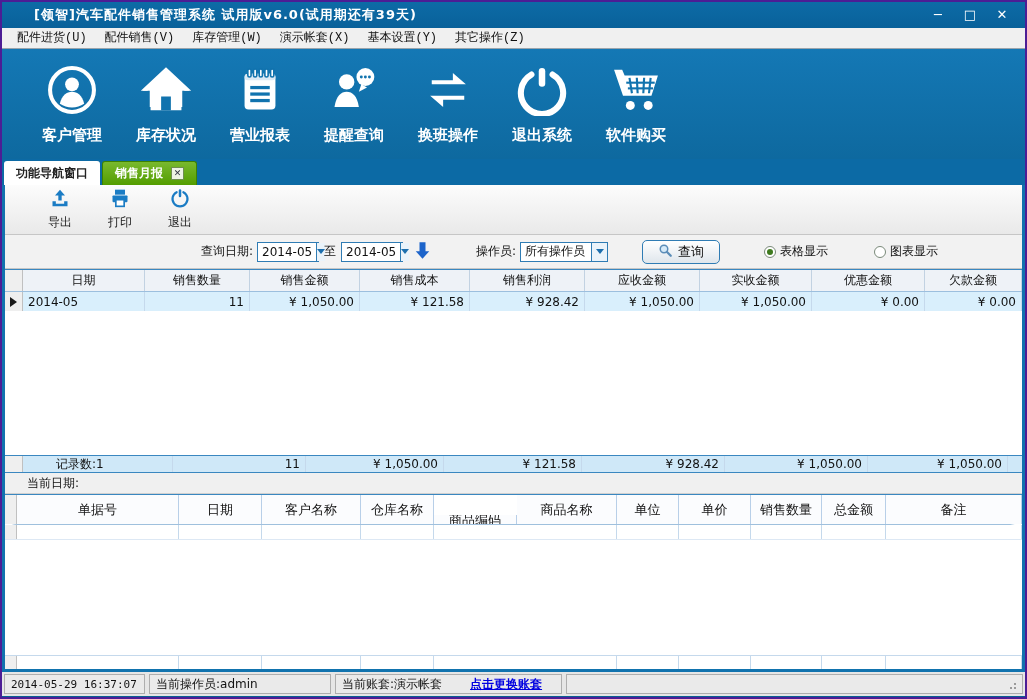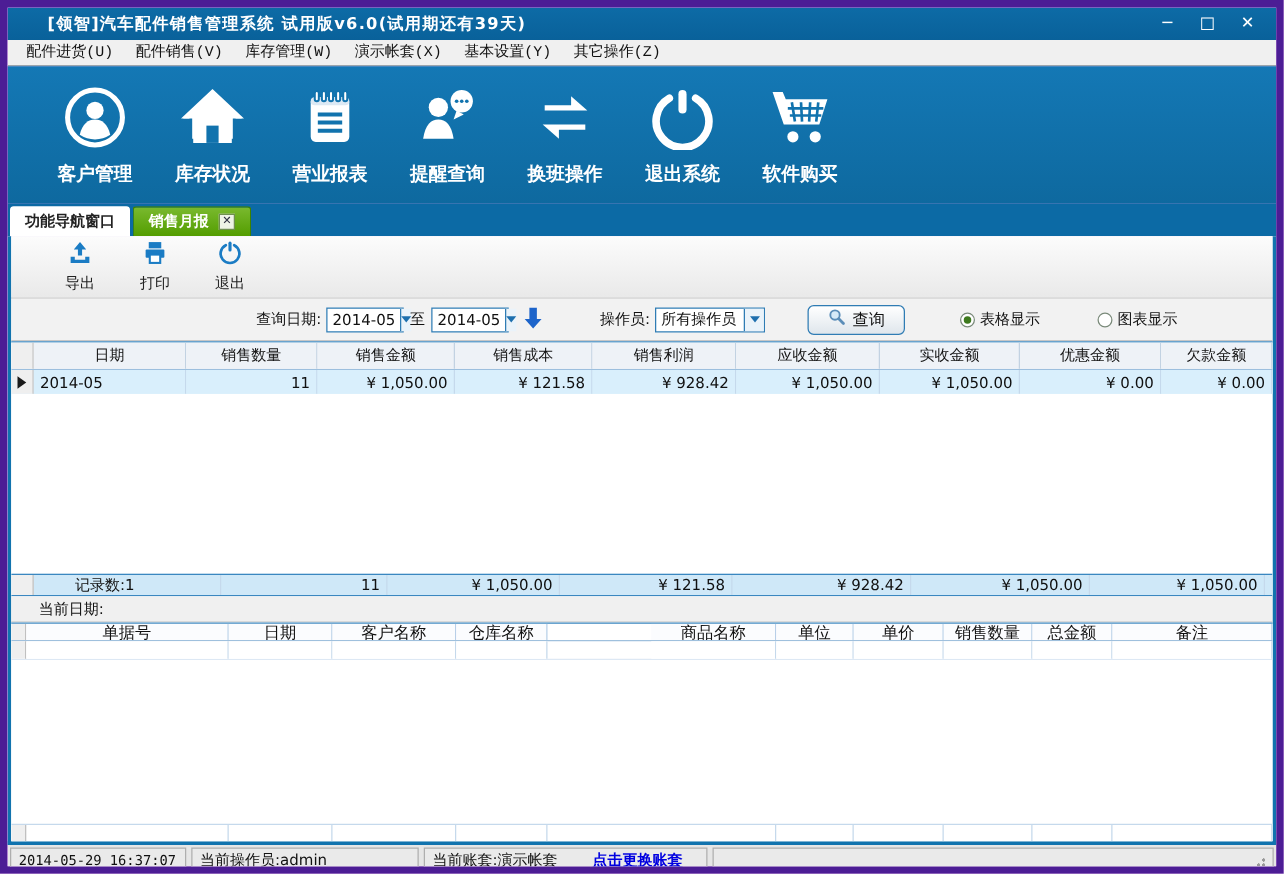--- a/index.html
+++ b/index.html
@@ -1,20 +1,20 @@
 <!DOCTYPE html>
 <html><head>
 <meta charset="utf-8">
 <style>
   * { margin:0; padding:0; box-sizing:border-box; }
   html,body { background:#c0c8d0; }
   body { font-family:"DejaVu Sans","Liberation Sans",sans-serif; }
   .window {
     position:relative; width:1027px; height:699px; margin:0 auto;
-    background:#f0abfc; border:6px solid #4c1d95; overflow:hidden;
+    background:#0369a1; border:2px solid #4c1d95; overflow:hidden;
     display:flex; flex-direction:column;
   }
   
   .titlebar { height:26px; background:linear-gradient(#0d6ba6,#09619a); display:flex; align-items:center; color:#fff; flex:none; }
   .titlebar .title { padding-left:32px; font-size:13px; font-weight:bold; letter-spacing:1px; }
   .win-controls { margin-left:auto; display:flex; align-items:center; gap:10px; padding-right:12px; }
   .win-btn { width:22px; height:18px; color:#fff; font-size:13px; line-height:18px; text-align:center; cursor:default; }
   
   .menubar { height:21px; background:#f0f0f0; border-bottom:1px solid #9aa4ac; display:flex; align-items:center; padding-left:6px; flex:none;font-family:Liberation Mono, monospace; }
   .menu-item { font-size:12px; color:#111; padding:0 9px; height:19px; line-height:19px; }
@@ -60,21 +60,21 @@
   .gsum .gcell { justify-content:flex-end; background:#cfe8f8; }
   .gsum .gcell.left { justify-content:flex-start; }
   .sel { width:18px; flex:none; background:#efefef; border-right:1px solid #c0c0c0; display:flex; align-items:center; justify-content:center; }
   .sel-arrow { width:0; height:0; border-top:5px solid transparent; border-bottom:5px solid transparent; border-left:7px solid #1a1a1a; }
   .mc1{width:122px;flex:none;} .mc2{width:105px;flex:none;} .mc3{width:110px;flex:none;} .mc4{width:110px;flex:none;}
   .mc5{width:115px;flex:none;} .mc6{width:115px;flex:none;} .mc7{width:112px;flex:none;} .mc8{width:113px;flex:none;} .mc9{flex:1;}
   
   .dateband { height:21px; background:#f0f0f0; display:flex; align-items:center; padding-left:22px; font-size:12px; color:#111; border-bottom:1px solid #d0d0d0; flex:none; }
   
   .detailgrid { flex:1; position:relative; background:#fff; border-top:1px solid #3a87c0; overflow:hidden; }
-  .dhead { height:14px; border-bottom:1px solid #9fc0dd; }
+  .dhead { height:30px; border-bottom:1px solid #9fc0dd;border-radius:12px; }
   .dhead .gcell { justify-content:center; background:#fbfcfe; font-size:13px; border-right:1px solid #b8cfe8; }
   .drow { height:15px; border-bottom:1px solid #dde8f4; }
   .drow .gcell { background:#fff; }
   .dfoot { position:absolute; left:0; right:0; bottom:0; height:14px; border-top:1px solid #c5d9ec; background:#fff; }
   .dsel { width:12px; flex:none; background:#efefef; border-right:1px solid #c0c0c0; }
   .dc1{width:162px;flex:none;} .dc2{width:83px;flex:none;} .dc3{width:99px;flex:none;} .dc4{width:73px;flex:none;}
   .dc5{width:83px;flex:none;margin-top:20px;} .dc6{width:100px;flex:none;} .dc7{width:62px;flex:none;} .dc8{width:72px;flex:none;}
   .dc9{width:71px;flex:none;} .dc10{width:64px;flex:none;} .dc11{flex:1;}
   
   .statusbar { height:24px; background:#e6e6e6; display:flex; align-items:stretch; gap:4px; padding:2px 2px; font-size:12px; color:#111; flex:none; }

